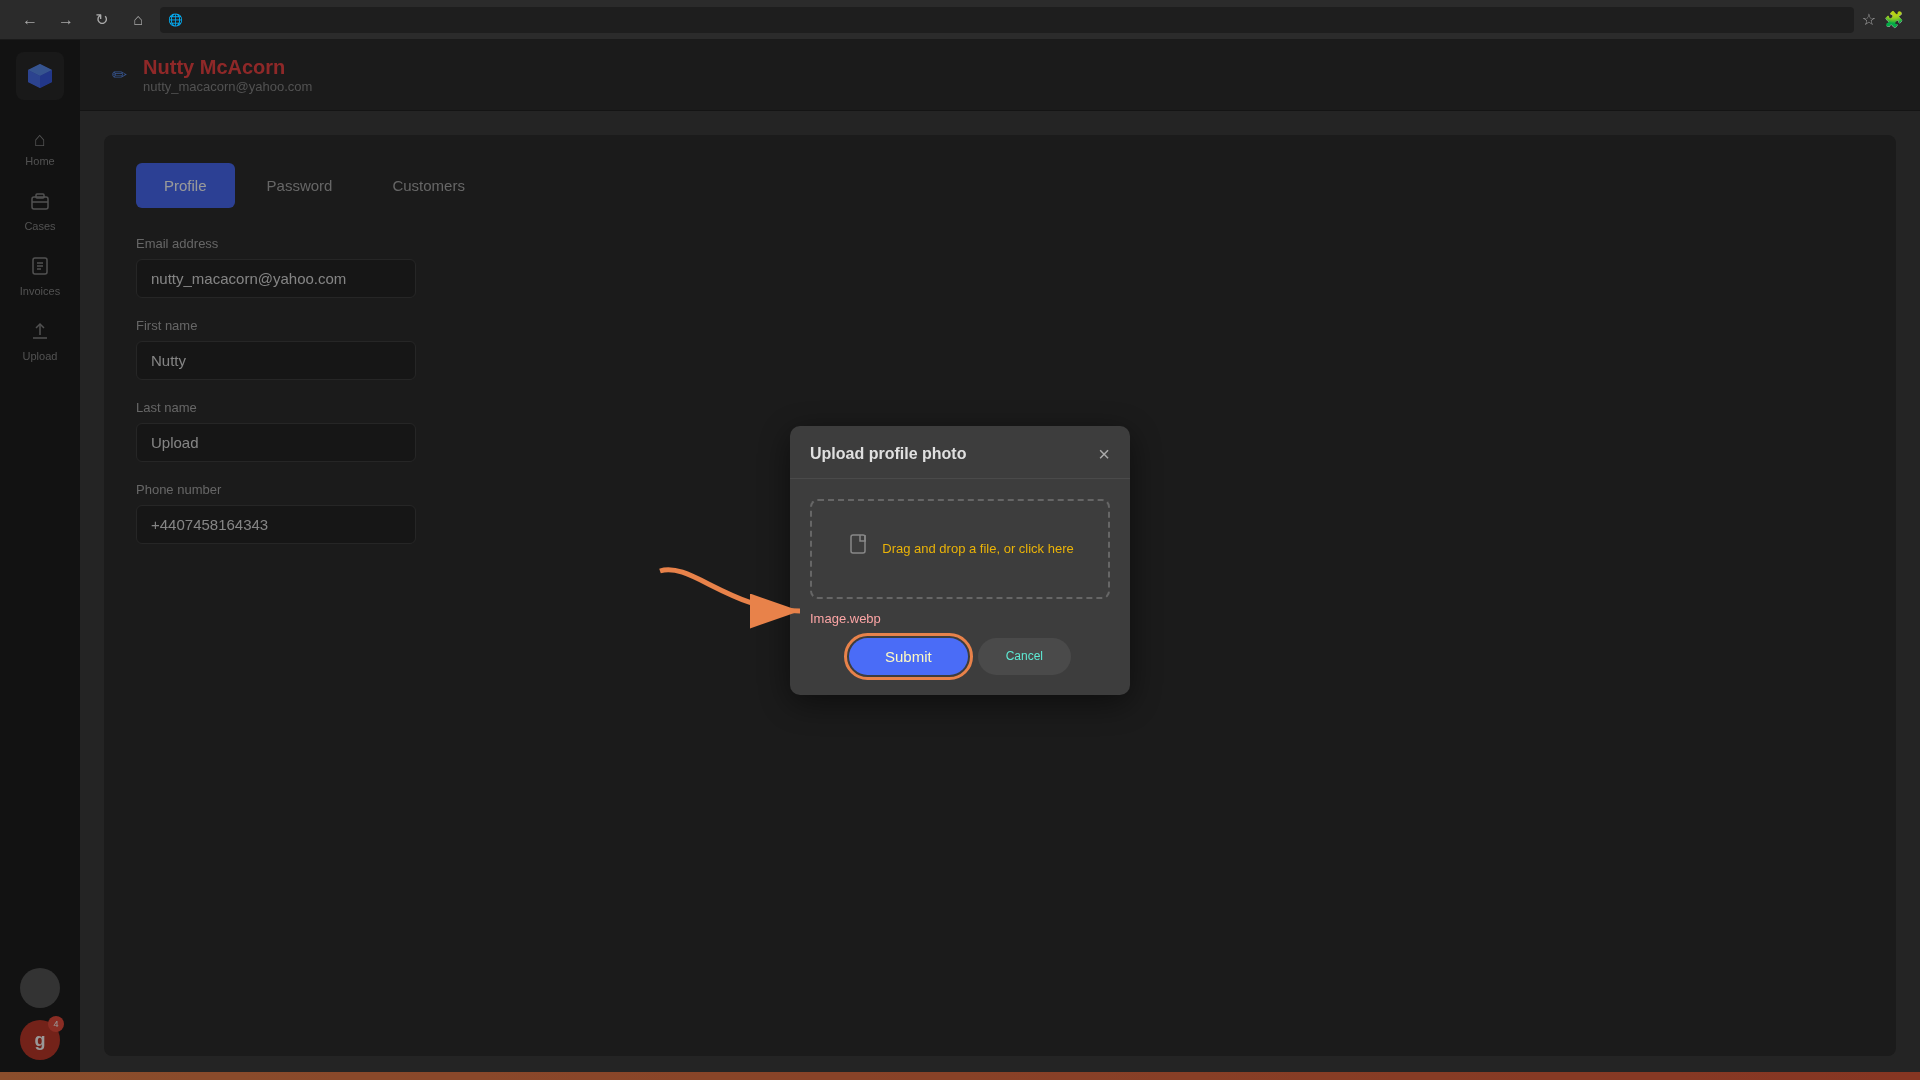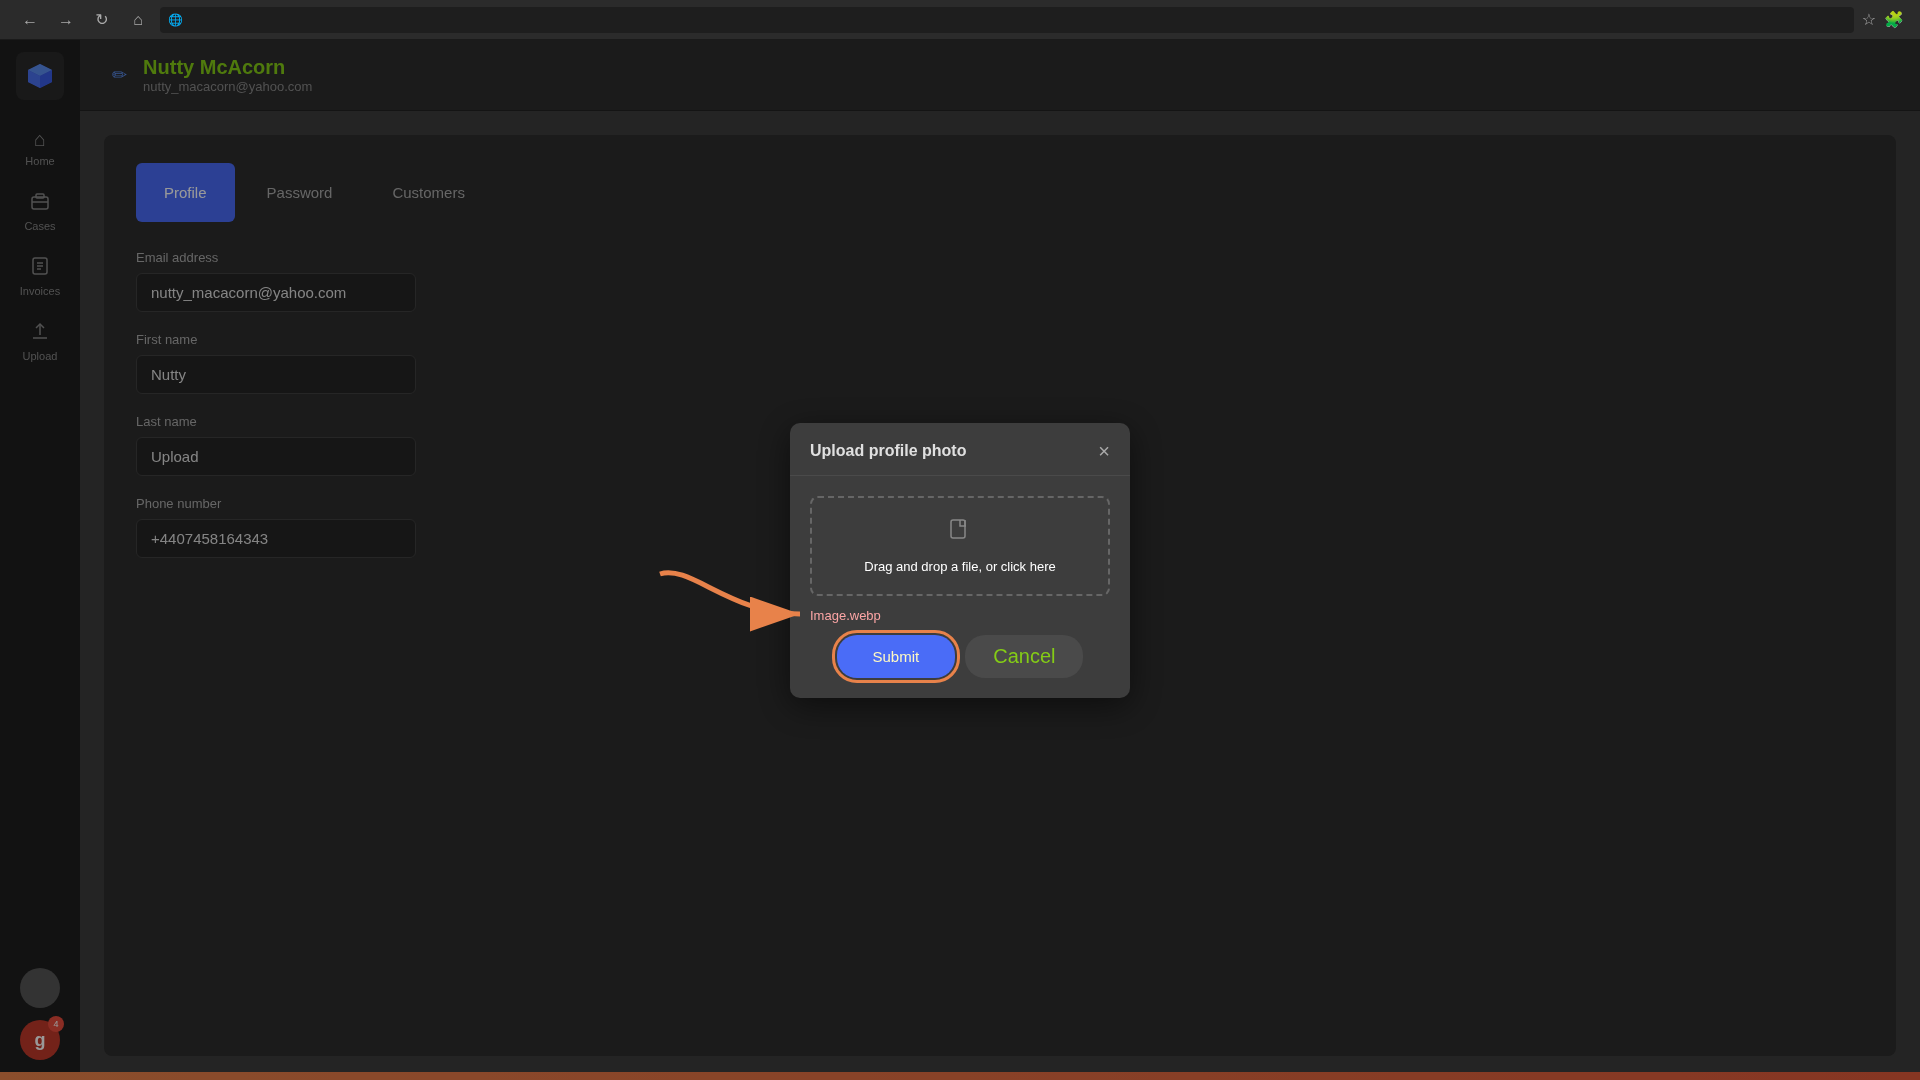--- a/index.html
+++ b/index.html
@@ -134,21 +134,21 @@
       align-items: center;
       gap: 16px;
       border-bottom: 1px solid #222;
     }
     .edit-icon {
       color: #5b8dee;
       font-size: 18px;
       cursor: pointer;
     }
     .profile-info .name {
-      color: #84cc16;
+      color: #ef4444;
       font-size: 20px;
       font-weight: 600;
     }
     .profile-info .email {
       color: #888;
       font-size: 13px;
     }
 
     
     .content-card {
@@ -159,21 +159,21 @@
       flex: 1;
     }
 
     
     .tabs {
       display: flex;
       gap: 4px;
       margin-bottom: 28px;
     }
     .tab {
-      padding: 21px 28px;
+      padding: 14px 28px;
       border-radius: 6px;
       font-size: 15px;
       cursor: pointer;
       border: none;
       background: transparent;
       color: #aaa;
     }
     .tab.active {
       background: #4a6cf7;
       color: white;
@@ -241,25 +241,25 @@
       line-height: 1;
     }
     .modal-body {
       padding: 20px;
     }
     .dropzone {
       border: 2px dashed #666;
       border-radius: 8px;
       height: 100px;
       display: flex;
-      flex-direction: column;
+      flex-direction: row;
       align-items: center;
       justify-content: center;
       gap: 8px;
-      color: #ffffff;
+      color: #eab308;
       font-size: 13px;
       cursor: pointer;
       margin-bottom: 12px;
     }
     .dropzone-icon { font-size: 24px; color: #888; }
     .file-name {
       color: #fca5a5;
       font-size: 13px;
       margin-bottom: 12px;
     }
@@ -274,25 +274,25 @@
       border: none;
       border-radius: 20px;
       padding: 10px 36px;
       font-size: 15px;
       cursor: pointer;
       outline: 3px solid #e8824a;
       outline-offset: 2px;
     }
     .btn-cancel {
       background: #4a4a4a;
-      color: #84cc16;
+      color: #5eead4;
       border: none;
       border-radius: 20px;
       padding: 10px 28px;
-      font-size: 20px;
+      font-size: 12px;
       cursor: pointer;
     }
 
     
     .arrow-annotation {
       position: absolute;
       left: -160px;
       bottom: 20px;
       pointer-events: none;
     }

